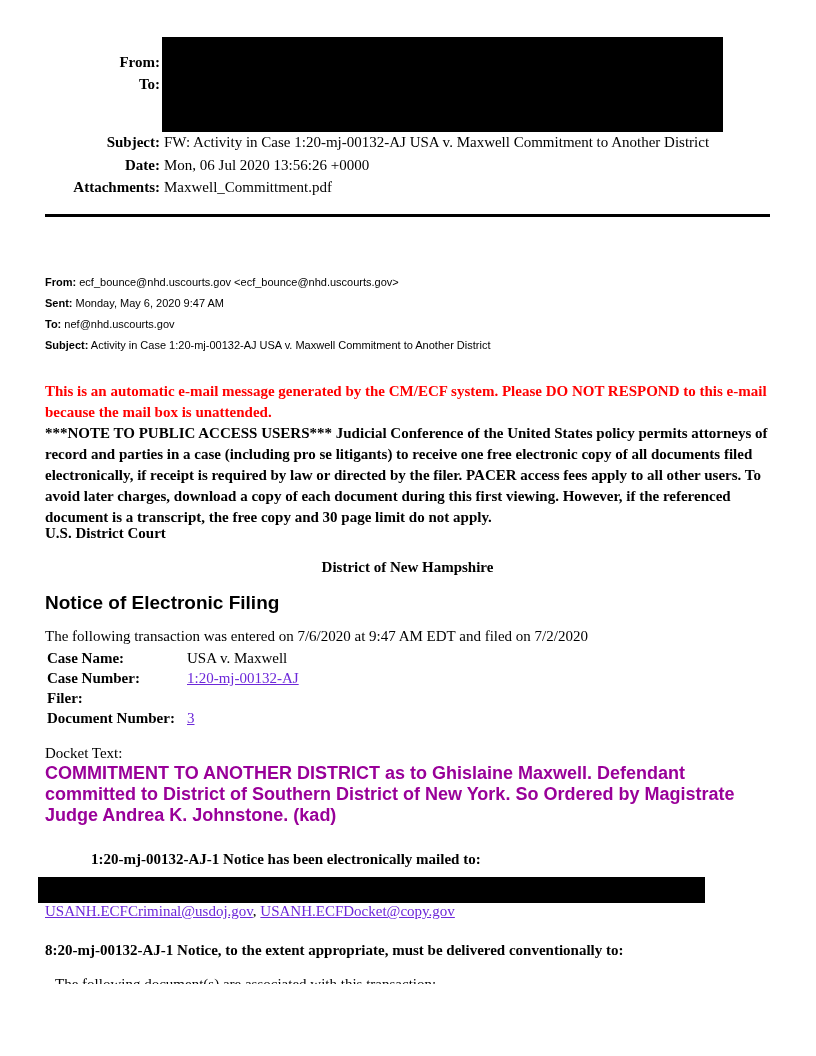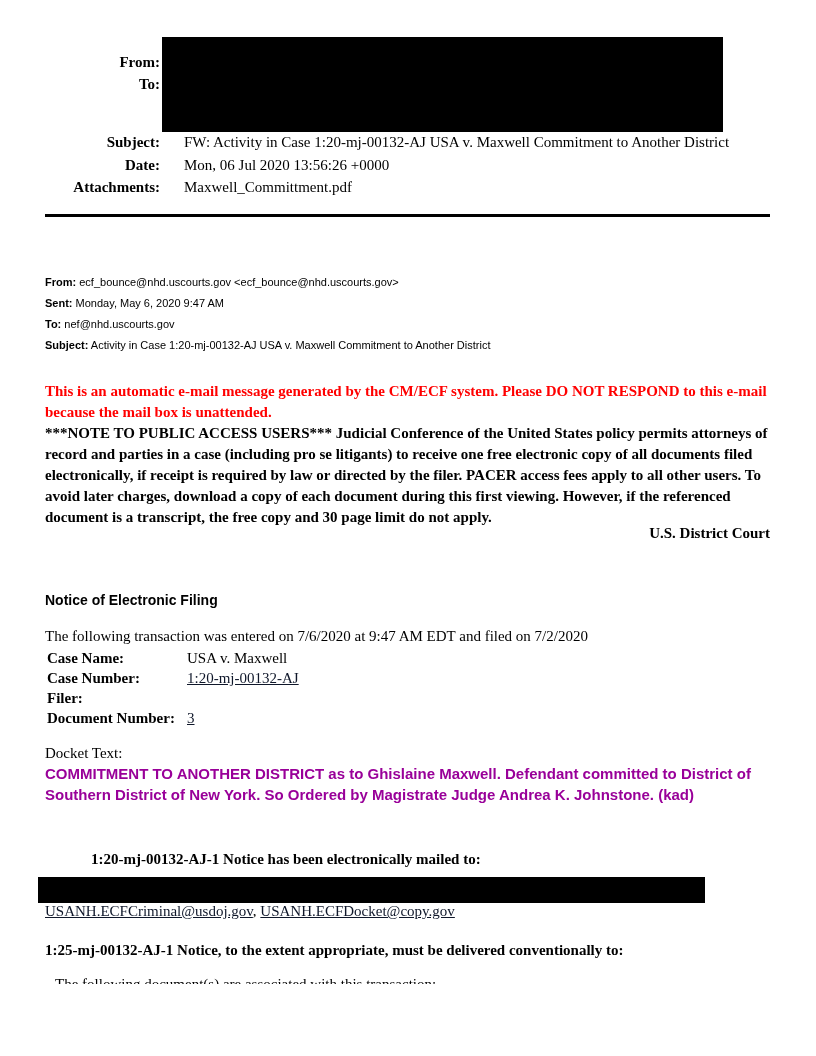--- a/index.html
+++ b/index.html
@@ -11,21 +11,21 @@
     font-size:15px;
     color:#000000;
     overflow:hidden;
     border-radius:31px;
   }
   
   .hdr-label{
     position:absolute;left:0;width:160px;text-align:right;
     font-weight:bold;
   }
-  .hdr-value{position:absolute;left:164px;white-space:nowrap;margin-left:20px;}
+  .hdr-value{position:absolute;left:164px;white-space:nowrap;}
   .redaction-top{
     position:absolute;left:162px;top:37px;width:561px;height:95px;
     background:#000000;
   }
   .rule{
     position:absolute;left:45px;top:214px;width:725px;height:3px;
     background:#000000;
   }
   
   .fwd{
@@ -34,37 +34,37 @@
     font-size:11px;line-height:21px;
   }
   .fwd b{font-weight:bold;}
   
   .warnblock{
     position:absolute;left:45px;top:381px;width:733px;
     font-weight:bold;line-height:21px;
   }
   .warn-red{color:#FF0000;}
   
-  .court-title{position:absolute;left:45px;right:46px;top:525px;text-align:right;font-weight:bold;}
+  .court-title{position:absolute;left:45px;right:46px;top:525px;text-align:left;font-weight:bold;}
   .court-district{position:absolute;left:45px;right:46px;top:559px;text-align:center;font-weight:bold;}
   
   .nef-heading{
     position:absolute;left:45px;top:592px;
     font-family:"Liberation Sans", sans-serif;
-    font-size:14px;font-weight:bold;
+    font-size:19px;font-weight:bold;
   }
   .transaction{position:absolute;left:45px;top:628px;white-space:nowrap;font-family:Liberation Serif, serif;}
   .casetable{position:absolute;left:47px;top:648px;line-height:20px;}
   .casetable .lbl{display:inline-block;width:140px;font-weight:bold;}
-  a.doclink{color:#0f172a;}
+  a.doclink{color:#6d28d9;}
   .docket-label{position:absolute;left:45px;top:745px;font-weight:normal;}
   .docket-text{
     position:absolute;left:45px;top:763px;width:712px;
     font-family:"Liberation Sans", sans-serif;
-    font-size:15px;font-weight:bold;line-height:21px;
+    font-size:18px;font-weight:bold;line-height:21px;
     color:#990099;
   }
   
   .mailed-heading{position:absolute;left:45px;top:851px;font-weight:bold;white-space:nowrap;margin-left:46px;}
   .redaction-bottom{
     position:absolute;left:38px;top:877px;width:667px;height:26px;
     background:#000000;
   }
   .email-links{position:absolute;left:45px;top:903px;white-space:nowrap;}
   .conventional-heading{position:absolute;left:45px;top:942px;font-weight:bold;white-space:nowrap;}
@@ -96,20 +96,21 @@
     <div><b>To:</b> <span>nef@nhd.uscourts.gov</span></div>
     <div><b>Subject:</b> <span>Activity in Case 1:20-mj-00132-AJ USA v. Maxwell Commitment to Another District</span></div>
   </div>
 
   <div class="warnblock">
     <div class="warn-red">This is an automatic e-mail message generated by the CM/ECF system. Please DO NOT RESPOND to this e-mail because the mail box is unattended.</div>
     <div>***NOTE TO PUBLIC ACCESS USERS*** Judicial Conference of the United States policy permits attorneys of record and parties in a case (including pro se litigants) to receive one free electronic copy of all documents filed electronically, if receipt is required by law or directed by the filer. PACER access fees apply to all other users. To avoid later charges, download a copy of each document during this first viewing. However, if the referenced document is a transcript, the free copy and 30 page limit do not apply.</div>
   </div>
 
   <div class="court-title">U.S. District Court</div>
+  <div class="court-district">District of New Hampshire</div>
 
   <div class="nef-heading">Notice of Electronic Filing</div>
   <div class="transaction">The following transaction was entered on 7/6/2020 at 9:47 AM EDT and filed on 7/2/2020</div>
 
   <div class="casetable">
     <div>
       <span class="lbl">Case Name:</span><span>USA v. Maxwell</span>
     </div>
     <div>
       <span class="lbl">Case Number:</span><a href="#" class="doclink">1:20-mj-00132-AJ</a>
@@ -124,16 +125,16 @@
 
   <div class="docket-label">Docket Text:</div>
   <div class="docket-text">COMMITMENT TO ANOTHER DISTRICT as to Ghislaine Maxwell. Defendant committed to District of Southern District of New York. So Ordered by Magistrate Judge Andrea K. Johnstone. (kad)</div>
 
   <div class="mailed-heading">1:20-mj-00132-AJ-1 Notice has been electronically mailed to:</div>
   <div class="redaction-bottom"></div>
   <div class="email-links">
     <a href="#" class="doclink">USANH.ECFCriminal@usdoj.gov</a><span>, </span><a href="#" class="doclink">USANH.ECFDocket@copy.gov</a>
   </div>
 
-  <div class="conventional-heading">1:25-mj-00132-AJ-1 Notice, to the extent appropriate, must be delivered conventionally to:</div>
+  <div class="conventional-heading">8:20-mj-00132-AJ-1 Notice, to the extent appropriate, must be delivered conventionally to:</div>
   <div class="documents-line">The following document(s) are associated with this transaction:</div>
 
 </div>
 
 </body></html>

